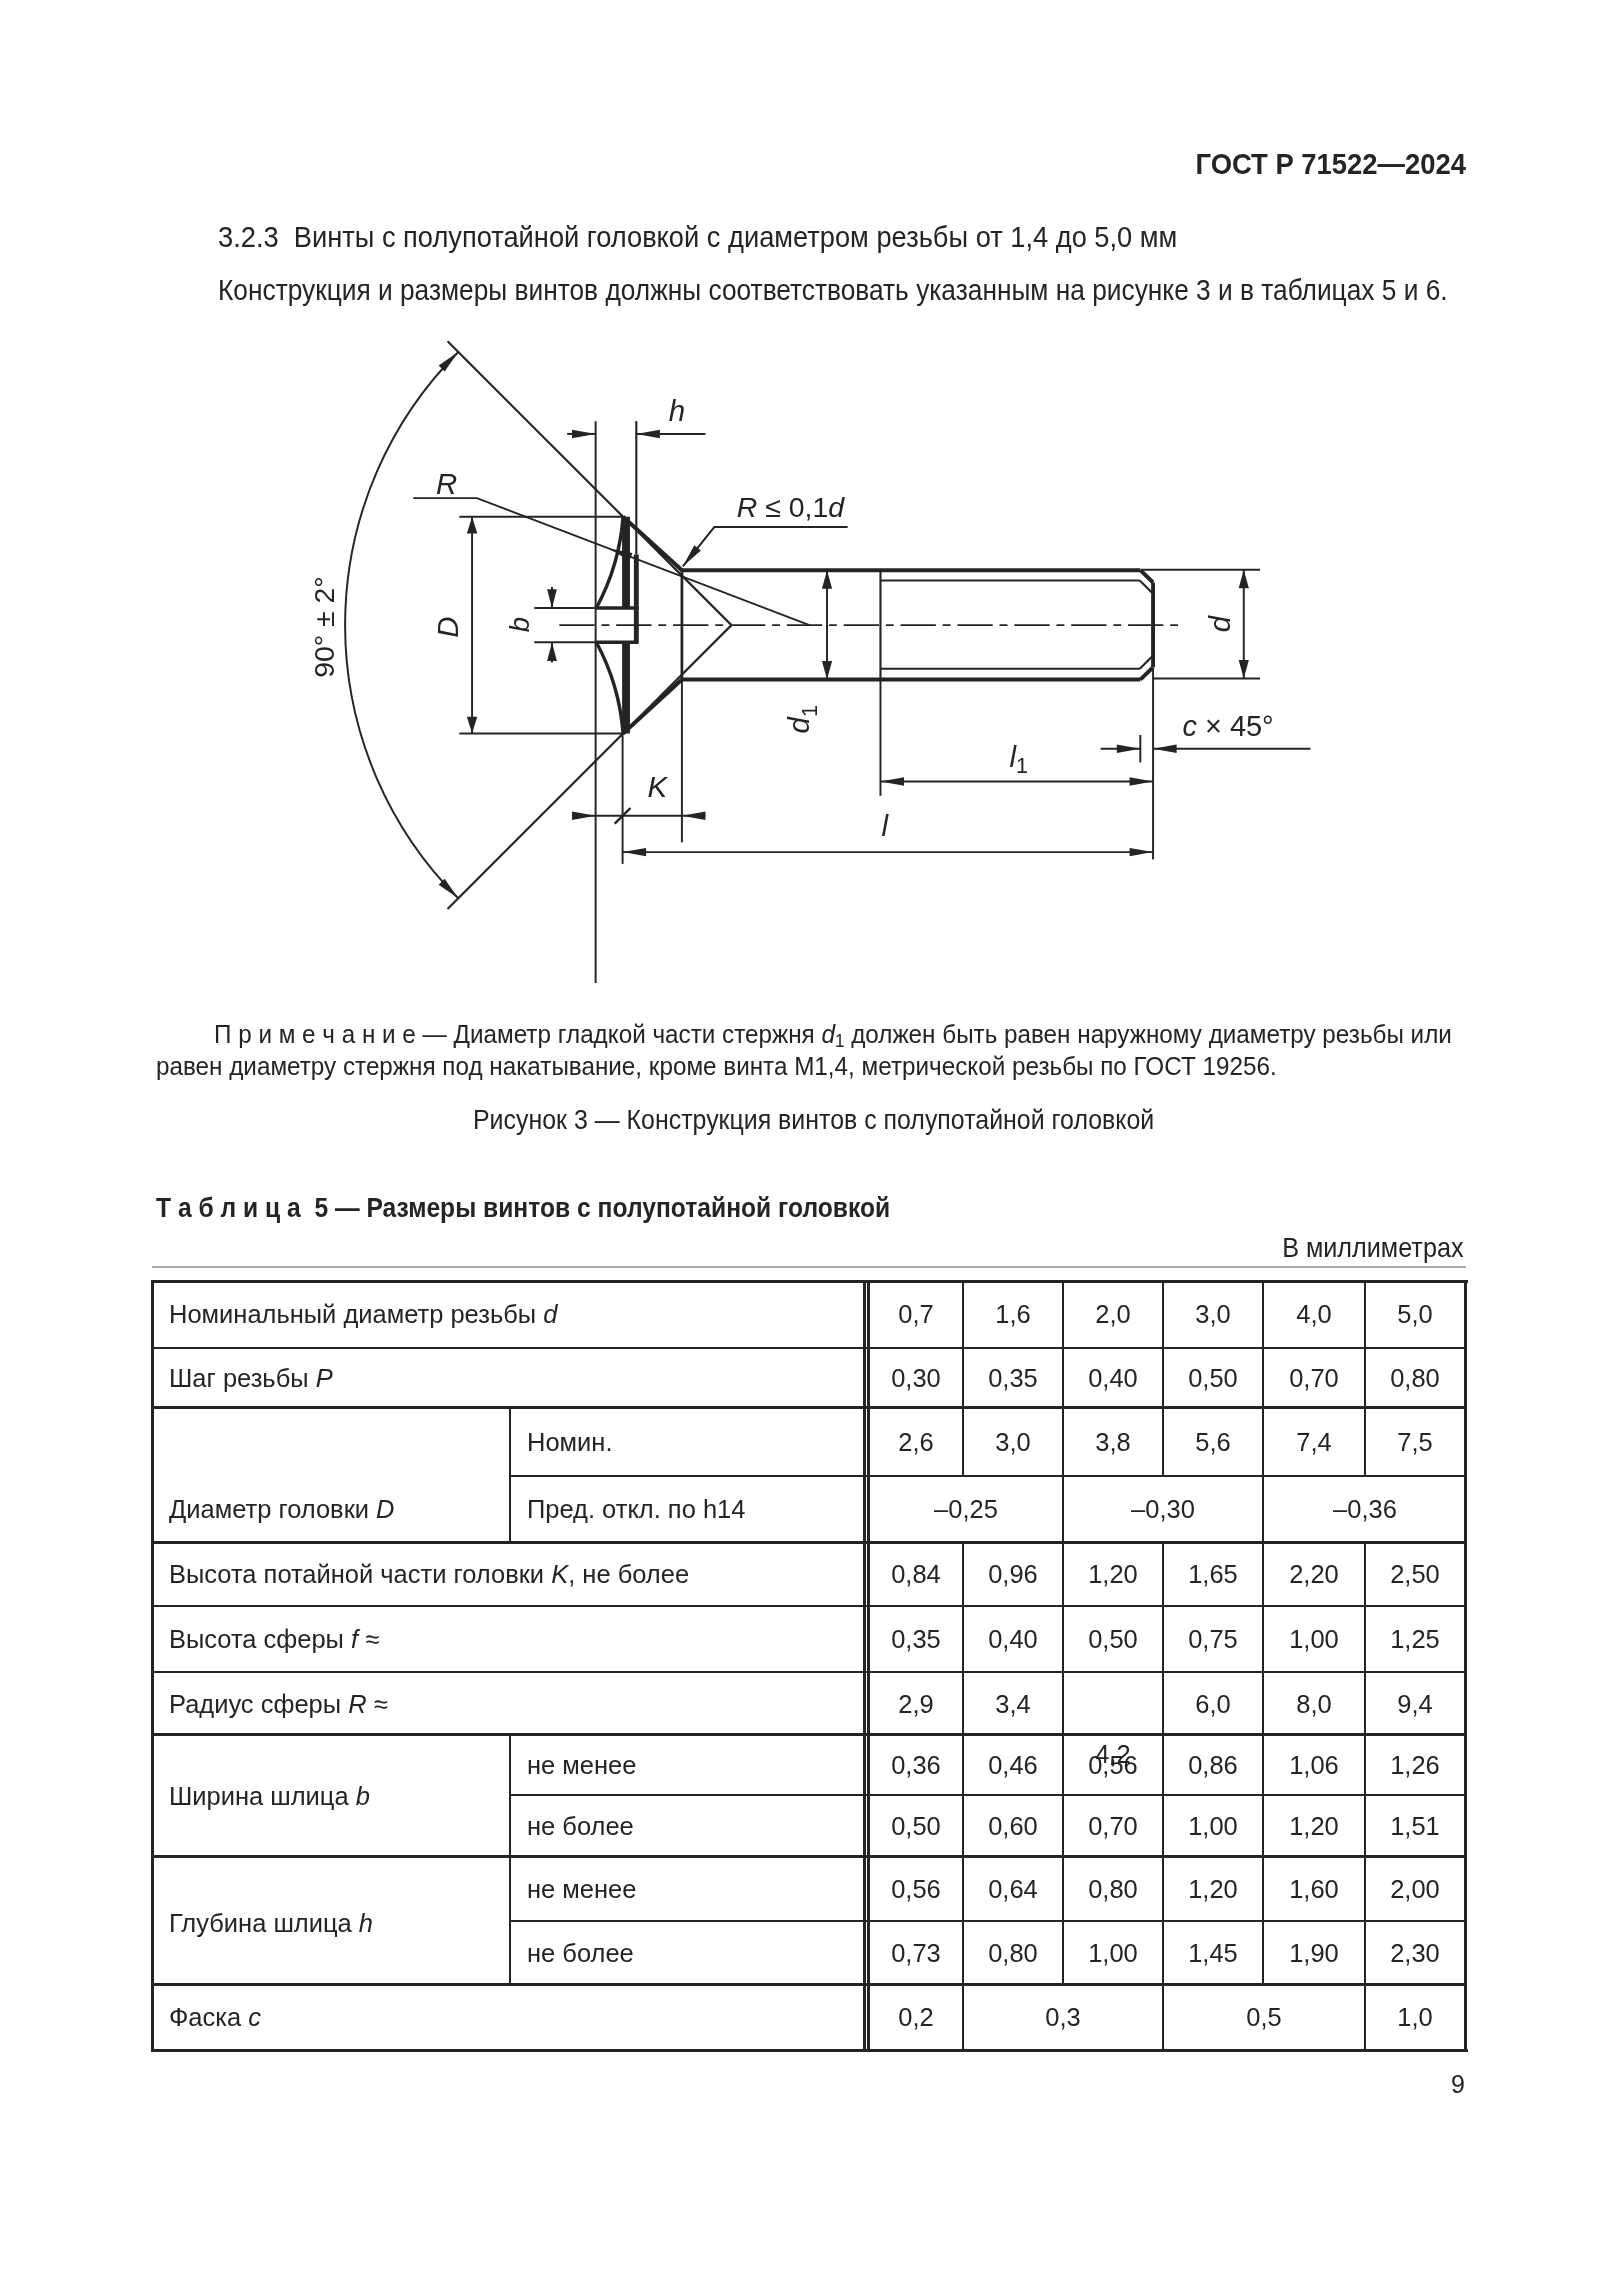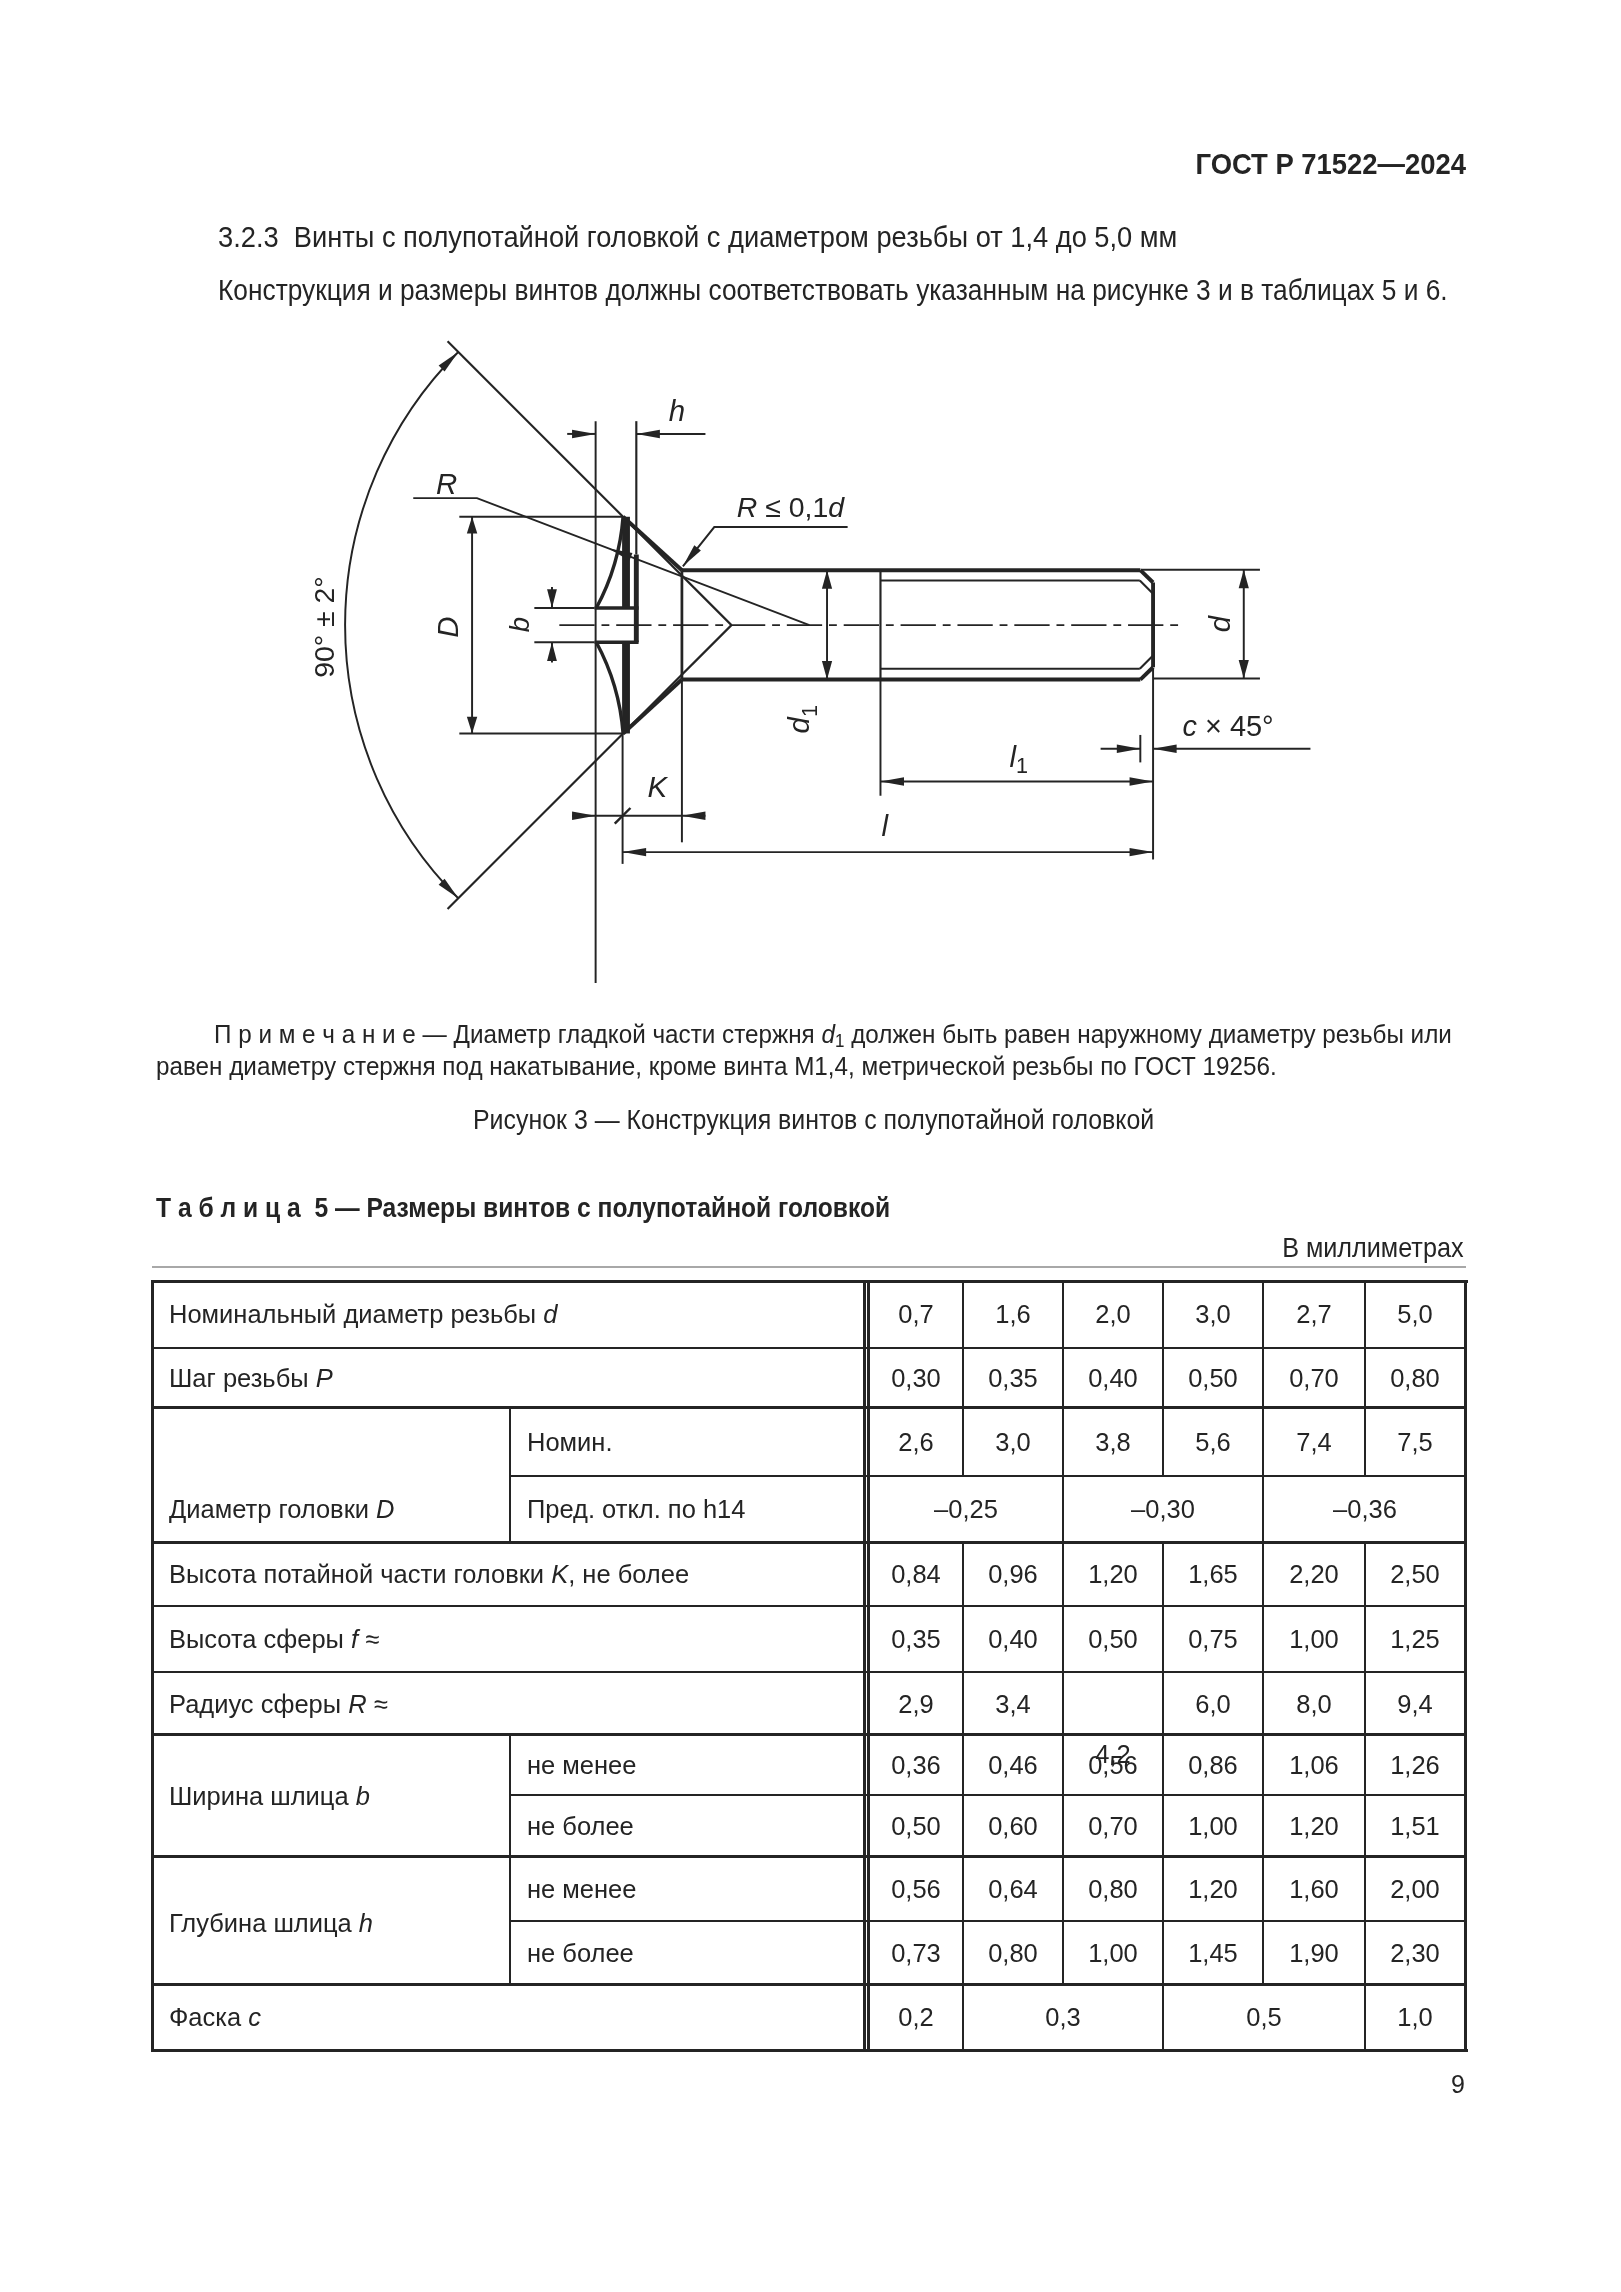--- a/index.html
+++ b/index.html
@@ -138,21 +138,21 @@
 <div style="position:absolute;left:1162px;top:1542px;width:2.4px;height:443px;background:#242424"></div>
 <div style="position:absolute;left:1262px;top:1542px;width:2.4px;height:443px;background:#242424"></div>
 <div style="position:absolute;left:1364px;top:1542px;width:2.4px;height:443px;background:#242424"></div>
 <div style="position:absolute;left:962px;top:1985px;width:2.4px;height:65px;background:#242424"></div>
 <div style="position:absolute;left:1162px;top:1985px;width:2.4px;height:65px;background:#242424"></div>
 <div style="position:absolute;left:1364px;top:1985px;width:2.4px;height:65px;background:#242424"></div>
 <div style="position:absolute;left:916px;top:1301px;font-size:26px;line-height:1;white-space:nowrap;transform:translateX(-50%) scaleX(0.98);">0,7</div>
 <div style="position:absolute;left:1013px;top:1301px;font-size:26px;line-height:1;white-space:nowrap;transform:translateX(-50%) scaleX(0.98);">1,6</div>
 <div style="position:absolute;left:1113px;top:1301px;font-size:26px;line-height:1;white-space:nowrap;transform:translateX(-50%) scaleX(0.98);">2,0</div>
 <div style="position:absolute;left:1213px;top:1301px;font-size:26px;line-height:1;white-space:nowrap;transform:translateX(-50%) scaleX(0.98);">3,0</div>
-<div style="position:absolute;left:1314px;top:1301px;font-size:26px;line-height:1;white-space:nowrap;transform:translateX(-50%) scaleX(0.98);">2,7</div>
+<div style="position:absolute;left:1314px;top:1301px;font-size:26px;line-height:1;white-space:nowrap;transform:translateX(-50%) scaleX(0.98);">4,0</div>
 <div style="position:absolute;left:1415px;top:1301px;font-size:26px;line-height:1;white-space:nowrap;transform:translateX(-50%) scaleX(0.98);">5,0</div>
 <div style="position:absolute;left:916px;top:1365px;font-size:26px;line-height:1;white-space:nowrap;transform:translateX(-50%) scaleX(0.98);">0,30</div>
 <div style="position:absolute;left:1013px;top:1365px;font-size:26px;line-height:1;white-space:nowrap;transform:translateX(-50%) scaleX(0.98);">0,35</div>
 <div style="position:absolute;left:1113px;top:1365px;font-size:26px;line-height:1;white-space:nowrap;transform:translateX(-50%) scaleX(0.98);">0,40</div>
 <div style="position:absolute;left:1213px;top:1365px;font-size:26px;line-height:1;white-space:nowrap;transform:translateX(-50%) scaleX(0.98);">0,50</div>
 <div style="position:absolute;left:1314px;top:1365px;font-size:26px;line-height:1;white-space:nowrap;transform:translateX(-50%) scaleX(0.98);">0,70</div>
 <div style="position:absolute;left:1415px;top:1365px;font-size:26px;line-height:1;white-space:nowrap;transform:translateX(-50%) scaleX(0.98);">0,80</div>
 <div style="position:absolute;left:916px;top:1429px;font-size:26px;line-height:1;white-space:nowrap;transform:translateX(-50%) scaleX(0.98);">2,6</div>
 <div style="position:absolute;left:1013px;top:1429px;font-size:26px;line-height:1;white-space:nowrap;transform:translateX(-50%) scaleX(0.98);">3,0</div>
 <div style="position:absolute;left:1113px;top:1429px;font-size:26px;line-height:1;white-space:nowrap;transform:translateX(-50%) scaleX(0.98);">3,8</div>

